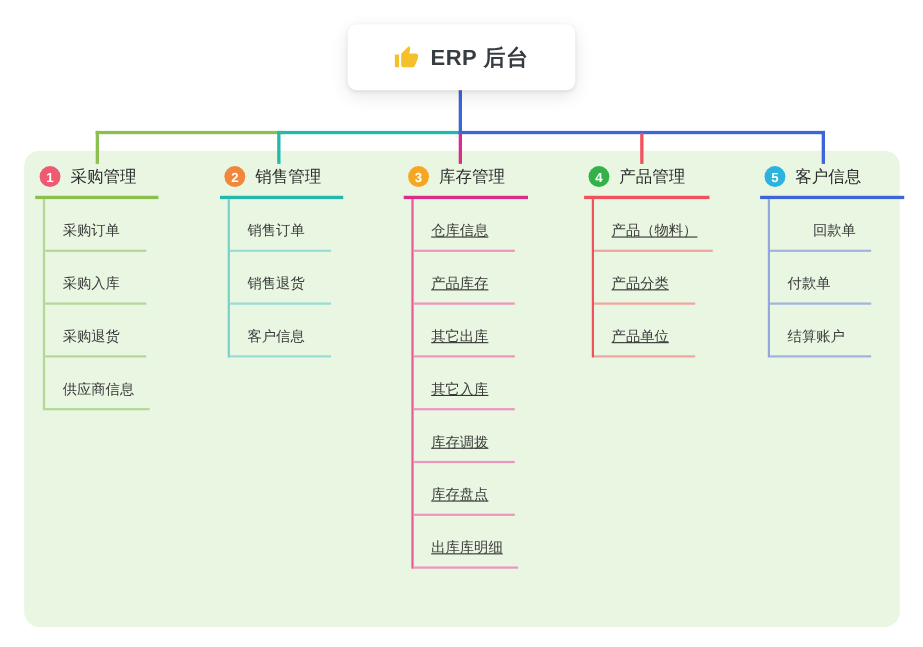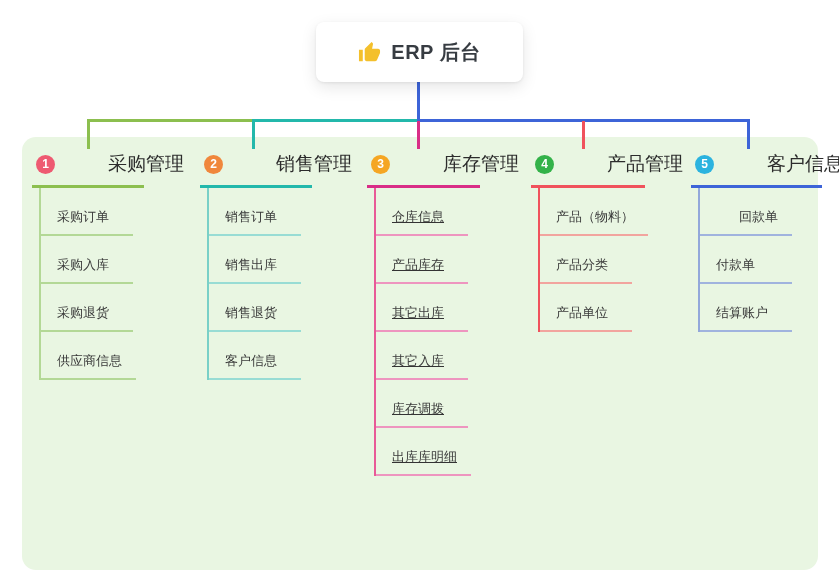--- a/index.html
+++ b/index.html
@@ -34,21 +34,21 @@
   .col-5{left:669px;width:131px;}
   .branch-header{
     display:flex;align-items:center;gap:9px;
     padding:3px 0 8px 4px;border-bottom:3px solid;
   }
   .badge{
     width:19px;height:19px;border-radius:50%;flex:0 0 19px;
     color:#fff;font-size:12px;font-weight:700;line-height:1;
     display:flex;align-items:center;justify-content:center;
   }
-  .branch-label{font-size:19px;font-weight:500;color:#2c2c2c;white-space:nowrap;margin-left:44px;}
+  .branch-label{font-size:15px;font-weight:500;color:#2c2c2c;white-space:nowrap;}
   .children{margin-left:7px;border-left:2px solid;width:max-content;}
   .child{
     box-sizing:border-box;height:48px;min-width:92px;width:fit-content;
     display:flex;align-items:flex-end;border-bottom:2px solid;
     padding:0 14px 0 16px;
   }
   .child span{font-size:13px;color:#3a3a3a;padding-bottom:8px;white-space:nowrap;}
 </style>
 </head>
 <body>
@@ -96,23 +96,20 @@
     <div class="branch col-2">
     <div class="branch-header" style="border-bottom-color: rgb(35, 184, 171);">
       <span class="badge" style="background-color: rgb(240, 135, 60);">2</span>
       <span class="branch-label">销售管理</span>
     </div>
     <div class="children" style="border-left-color: rgb(121, 208, 199);">
         <div class="child" style="border-bottom-color: rgb(152, 220, 212);">
           <span>销售订单</span>
         </div>
         <div class="child" style="border-bottom-color: rgb(152, 220, 212);">
-          <span>销售出库</span>
-        </div>
-        <div class="child" style="border-bottom-color: rgb(152, 220, 212);">
           <span>销售退货</span>
         </div>
         <div class="child" style="border-bottom-color: rgb(152, 220, 212);">
           <span>客户信息</span>
         </div>
       </div>
   </div>
     <div class="branch col-3">
     <div class="branch-header" style="border-bottom-color: rgb(217, 46, 135);">
       <span class="badge" style="background-color: rgb(245, 166, 35);">3</span>
@@ -128,30 +125,33 @@
         <div class="child" style="border-bottom-color: rgb(238, 149, 191);">
           <span>其它出库</span>
         </div>
         <div class="child" style="border-bottom-color: rgb(238, 149, 191);">
           <span>其它入库</span>
         </div>
         <div class="child" style="border-bottom-color: rgb(238, 149, 191); text-align: right;">
           <span>库存调拨</span>
         </div>
         <div class="child" style="border-bottom-color: rgb(238, 149, 191);">
+          <span>库存盘点</span>
+        </div>
+        <div class="child" style="border-bottom-color: rgb(238, 149, 191);">
           <span>出库库明细</span>
         </div>
       </div>
   </div>
     <div class="branch col-4">
     <div class="branch-header" style="border-bottom-color: rgb(240, 82, 92);">
       <span class="badge" style="background-color: rgb(51, 178, 73);">4</span>
       <span class="branch-label">产品管理</span>
     </div>
-    <div class="children" style="border-left-color: rgb(240, 82, 92);">
+    <div class="children" style="border-left-color: rgb(240, 82, 92); text-decoration: underline;">
         <div class="child" style="border-bottom-color: rgb(242, 164, 158);">
           <span>产品（物料）</span>
         </div>
         <div class="child" style="border-bottom-color: rgb(242, 164, 158);">
           <span>产品分类</span>
         </div>
         <div class="child" style="border-bottom-color: rgb(242, 164, 158);">
           <span>产品单位</span>
         </div>
       </div>

